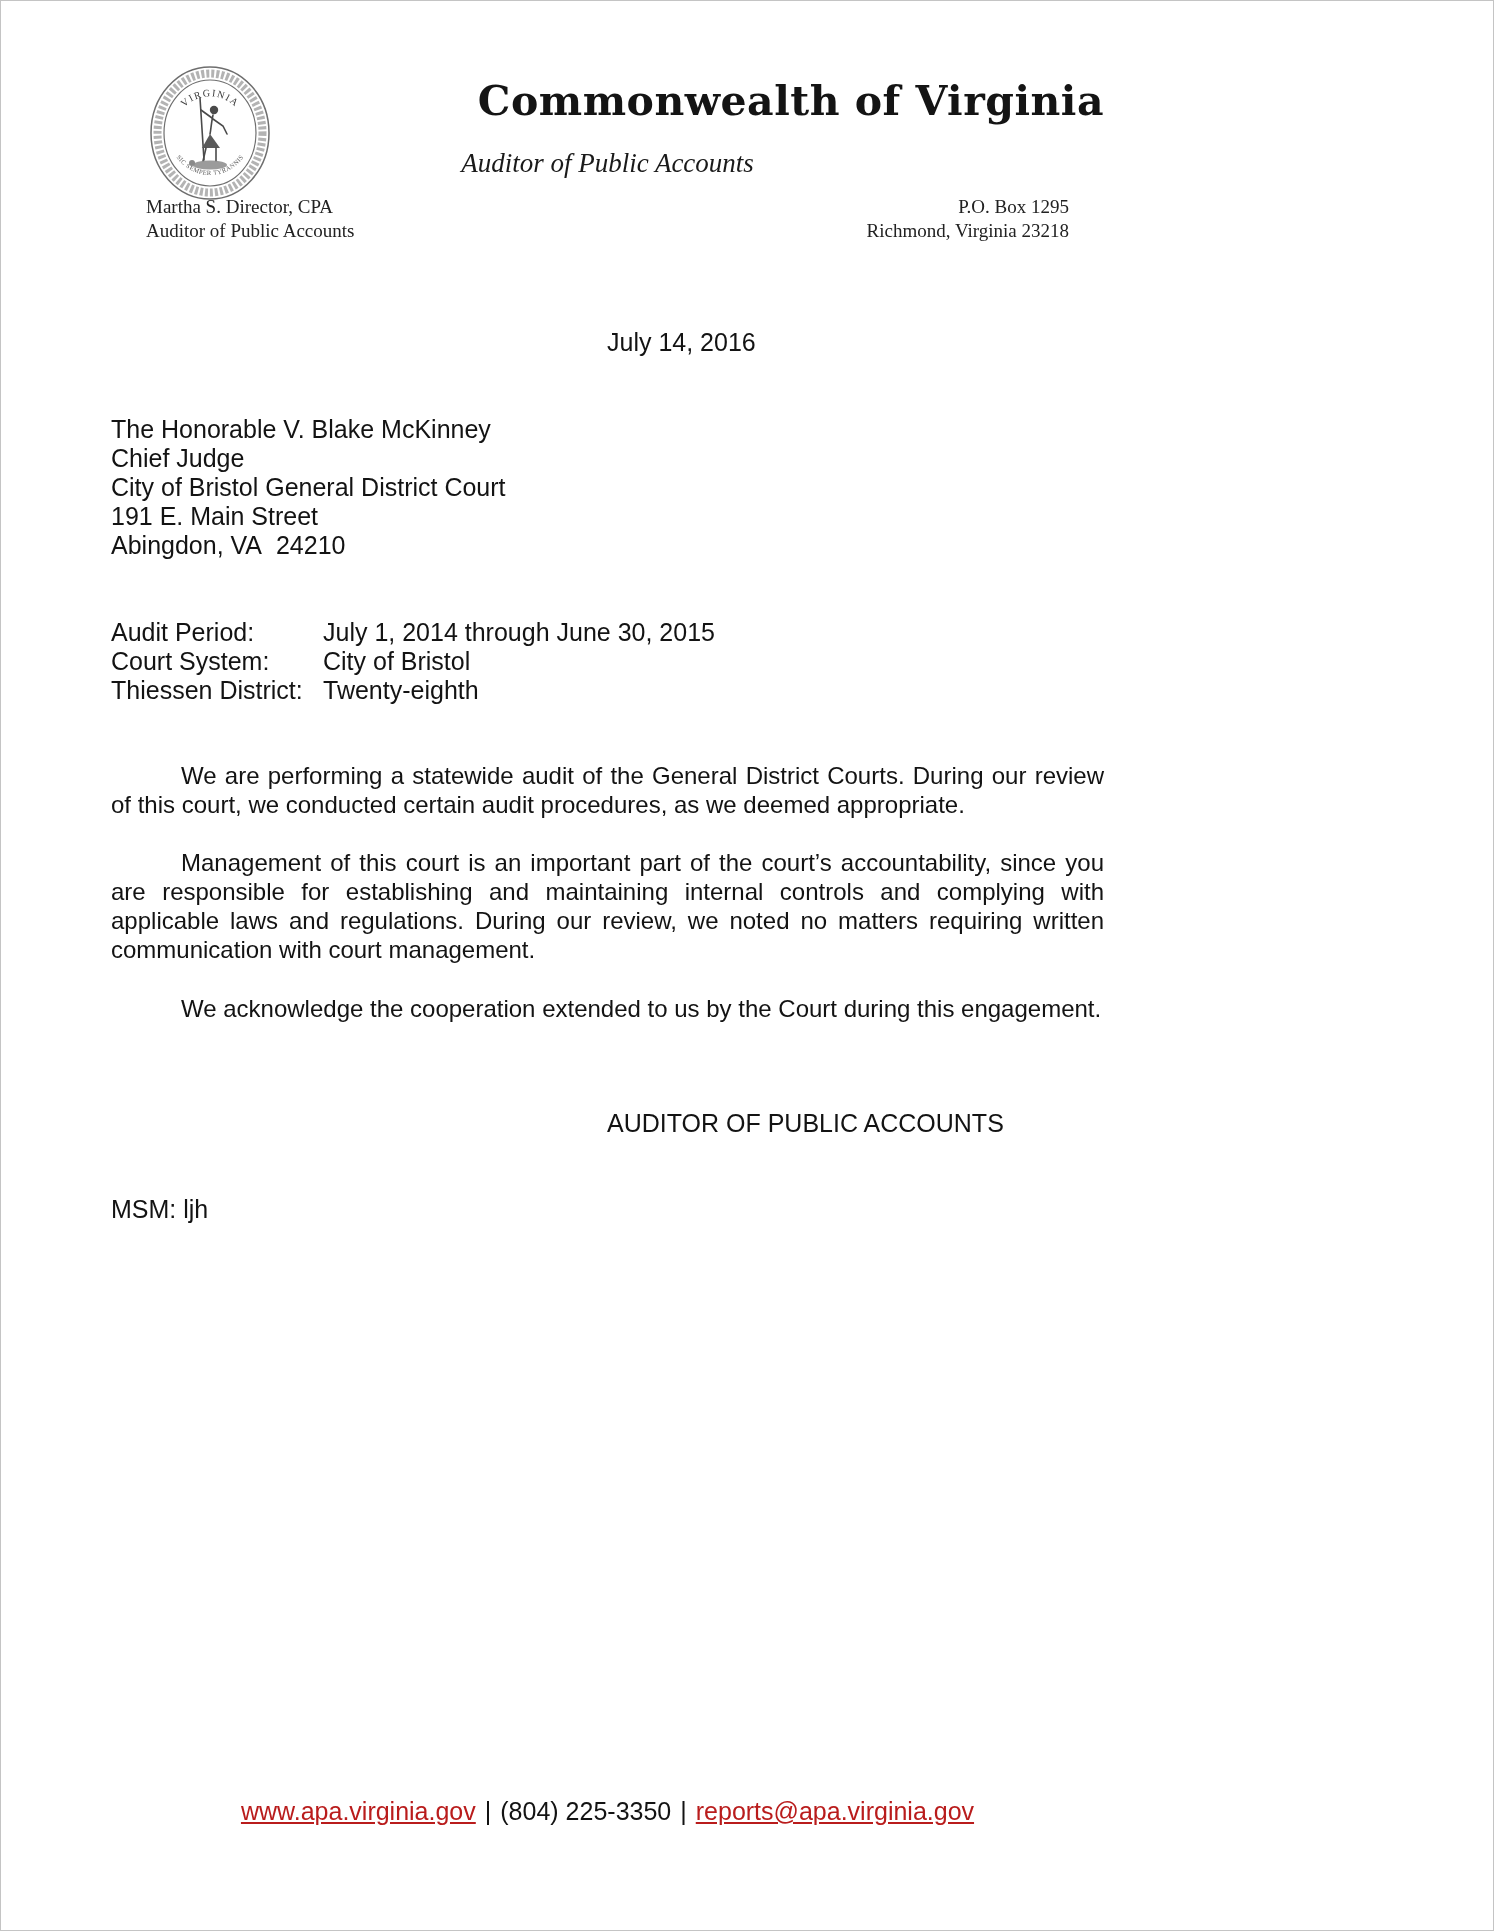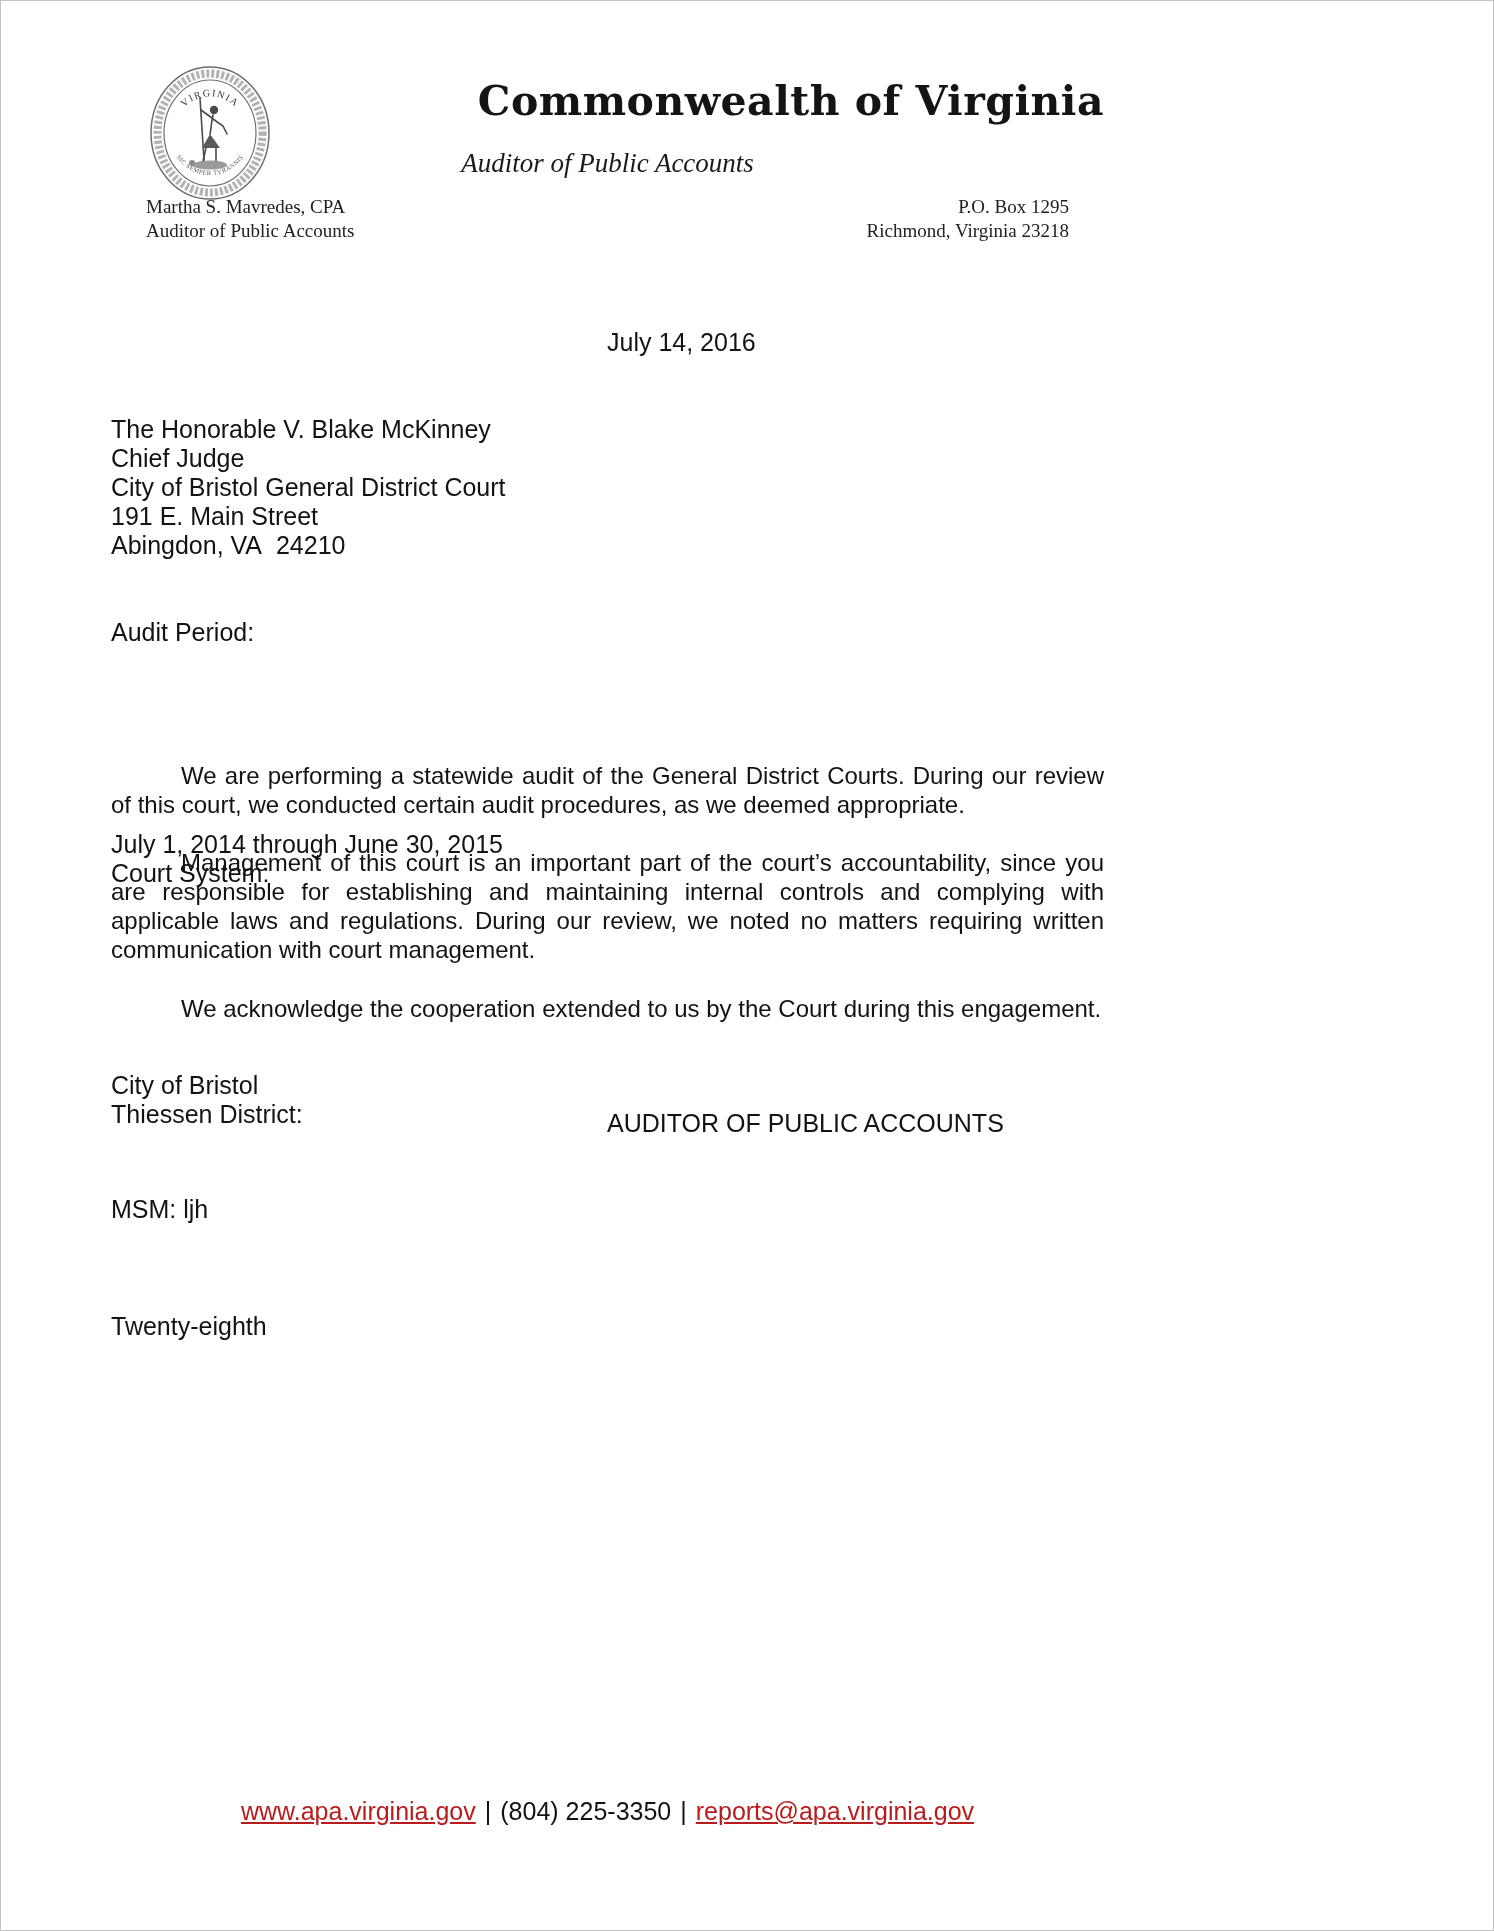--- a/index.html
+++ b/index.html
@@ -41,21 +41,21 @@
   .lh-right {
     position: absolute; left: 110px; top: 194px; width: 958px;
     text-align: right;
     font-family: "Liberation Serif", serif;
     font-size: 19px; line-height: 24px; color: #222;
   }
   
   .date { position: absolute; left: 606px; top: 327px; font-size: 25px; }
   .recipient { position: absolute; left: 110px; top: 414px; font-size: 25px; line-height: 29px; }
   .meta { position: absolute; left: 110px; top: 617px; font-size: 25px; line-height: 29px; }
-  .meta-row { display: flex; flex-direction: column; }
+  .meta-row { display: flex; }
   .meta-label { width: 212px; flex: 0 0 212px; }
   .para {
     position: absolute; left: 110px; width: 993px;
     font-size: 24px; line-height: 29px;
     text-align: justify; text-indent: 70px;
     margin: 0;
   }
   .p1 { top: 760px; }
   .p2 { top: 847px; }
   .p3 { top: 993px; }
@@ -101,21 +101,21 @@
       <path d="M68,84 L68,97"></path>
       <ellipse cx="62" cy="101" rx="17" ry="4.5" fill="#8a8a8a" stroke="none" opacity="0.85"></ellipse>
       <circle cx="44" cy="99" r="3" fill="#8a8a8a" stroke="none"></circle>
     </g>
   </svg>
 
   <div class="lh-title">Commonwealth of Virginia</div>
   <div class="lh-subtitle">Auditor of Public Accounts</div>
 
   <div class="lh-left">
-    <div>Martha S. Mavredes, CPA</div>
+    <div>Martha S. Director, CPA</div>
     <div>Auditor of Public Accounts</div>
   </div>
 
   <div class="lh-right">
     <div>P.O. Box 1295</div>
     <div>Richmond, Virginia 23218</div>
   </div>
 
   <div class="date">July 14, 2016</div>
 

